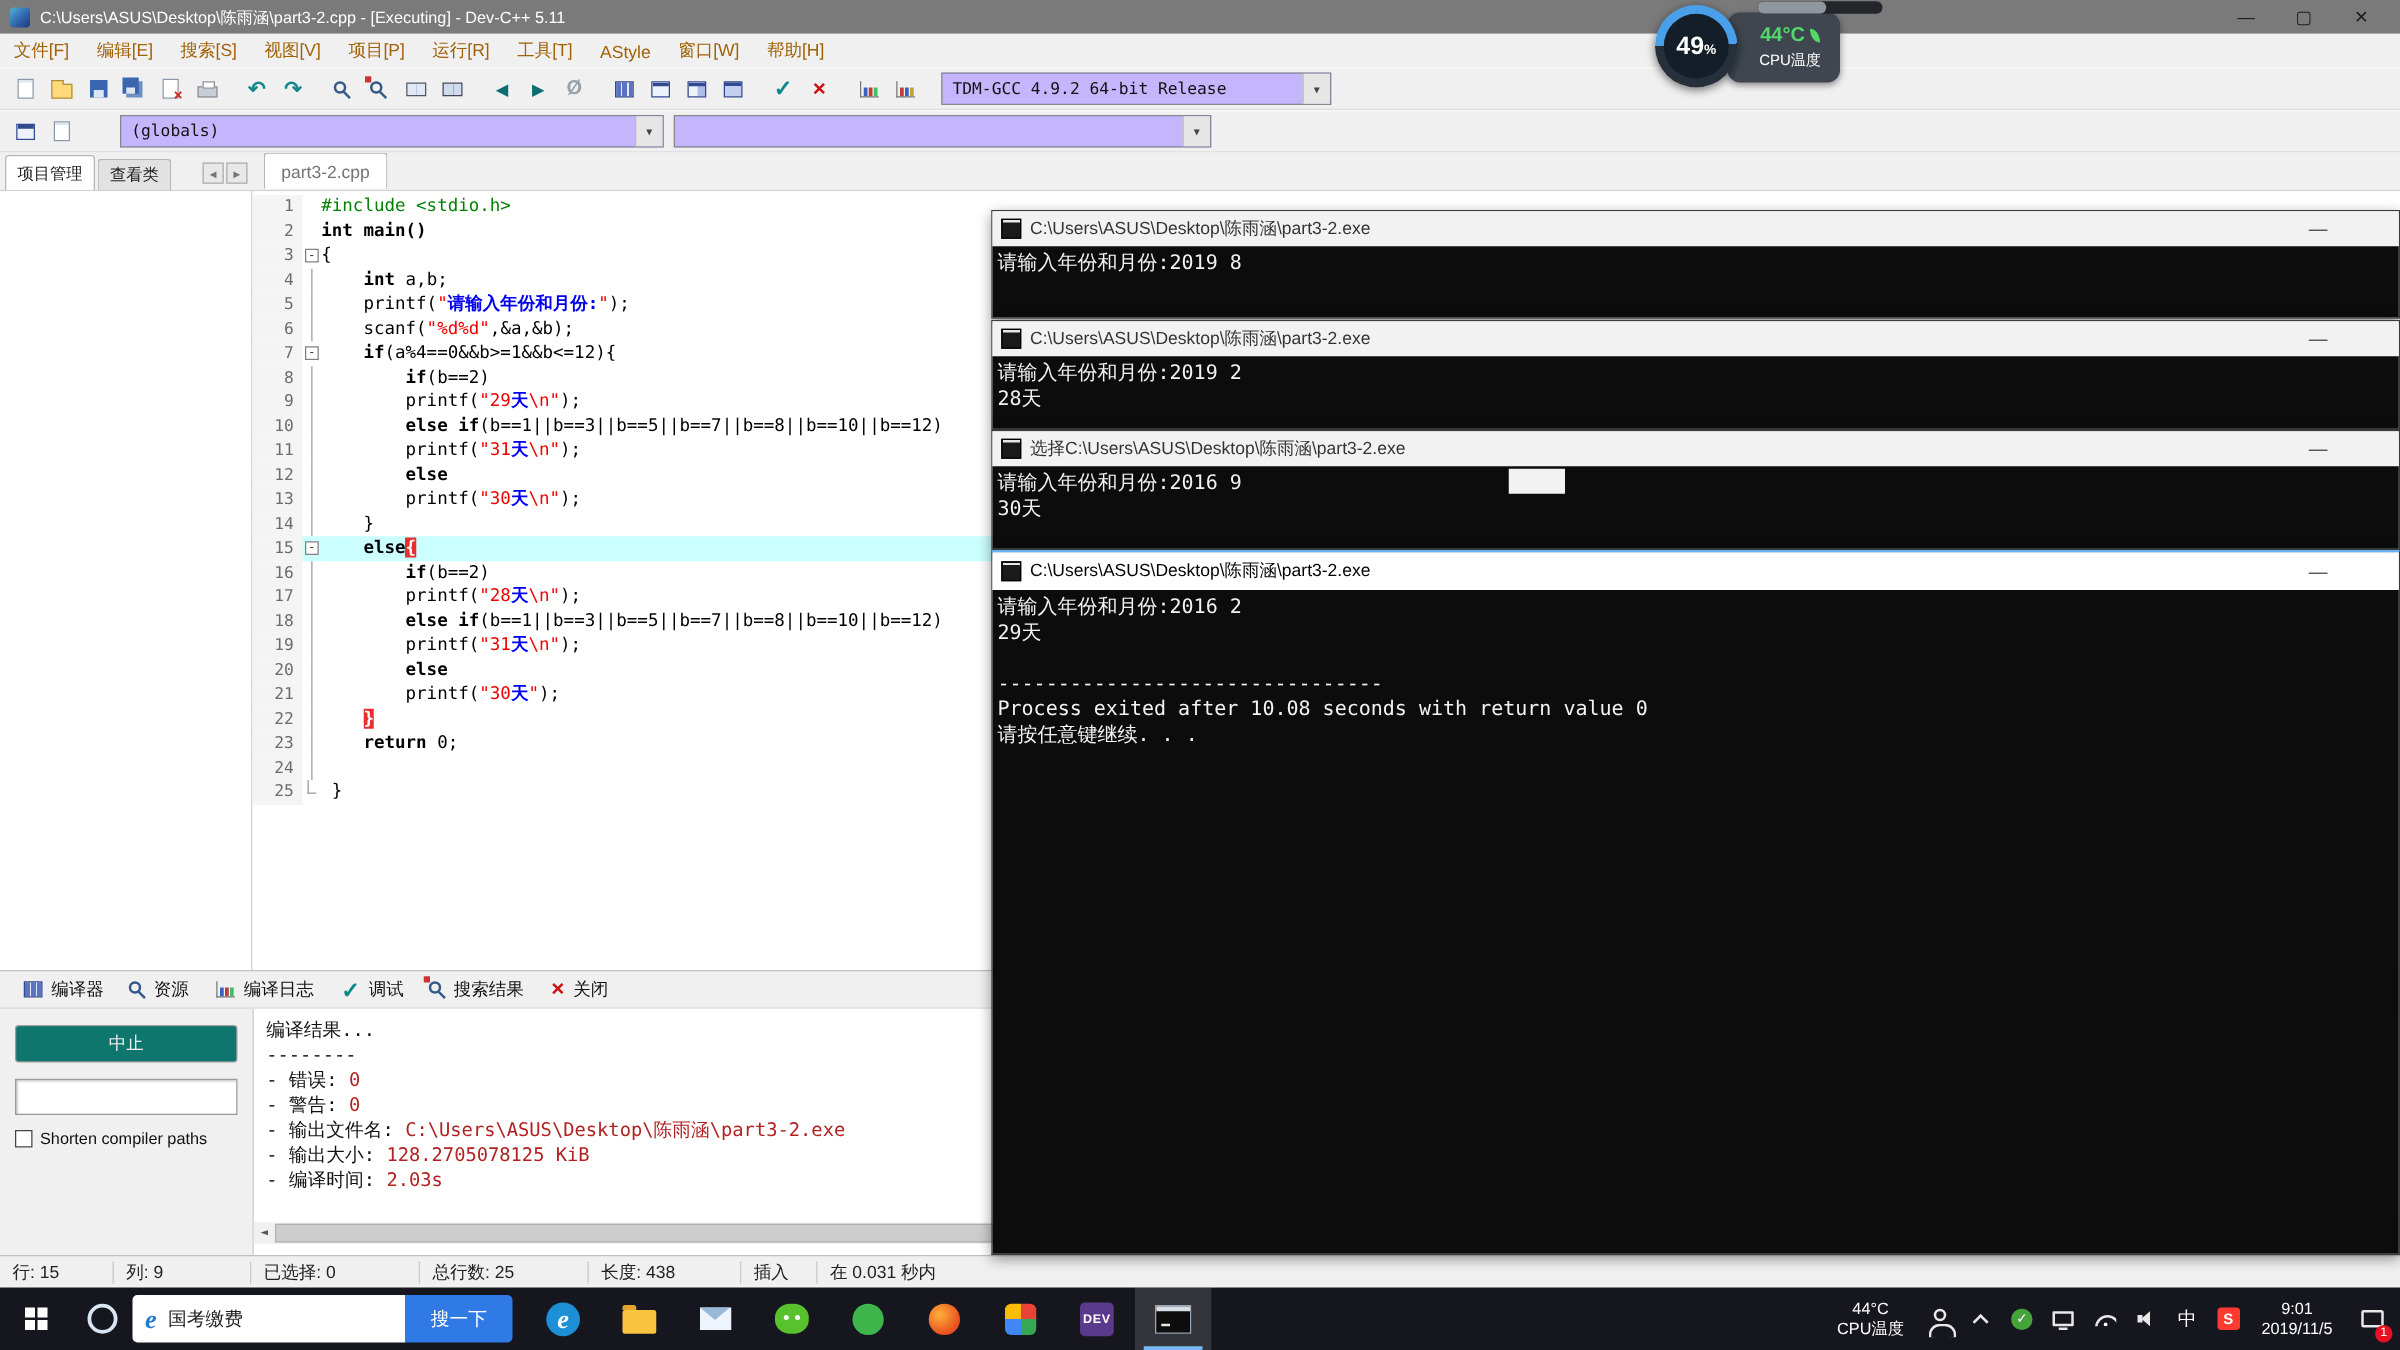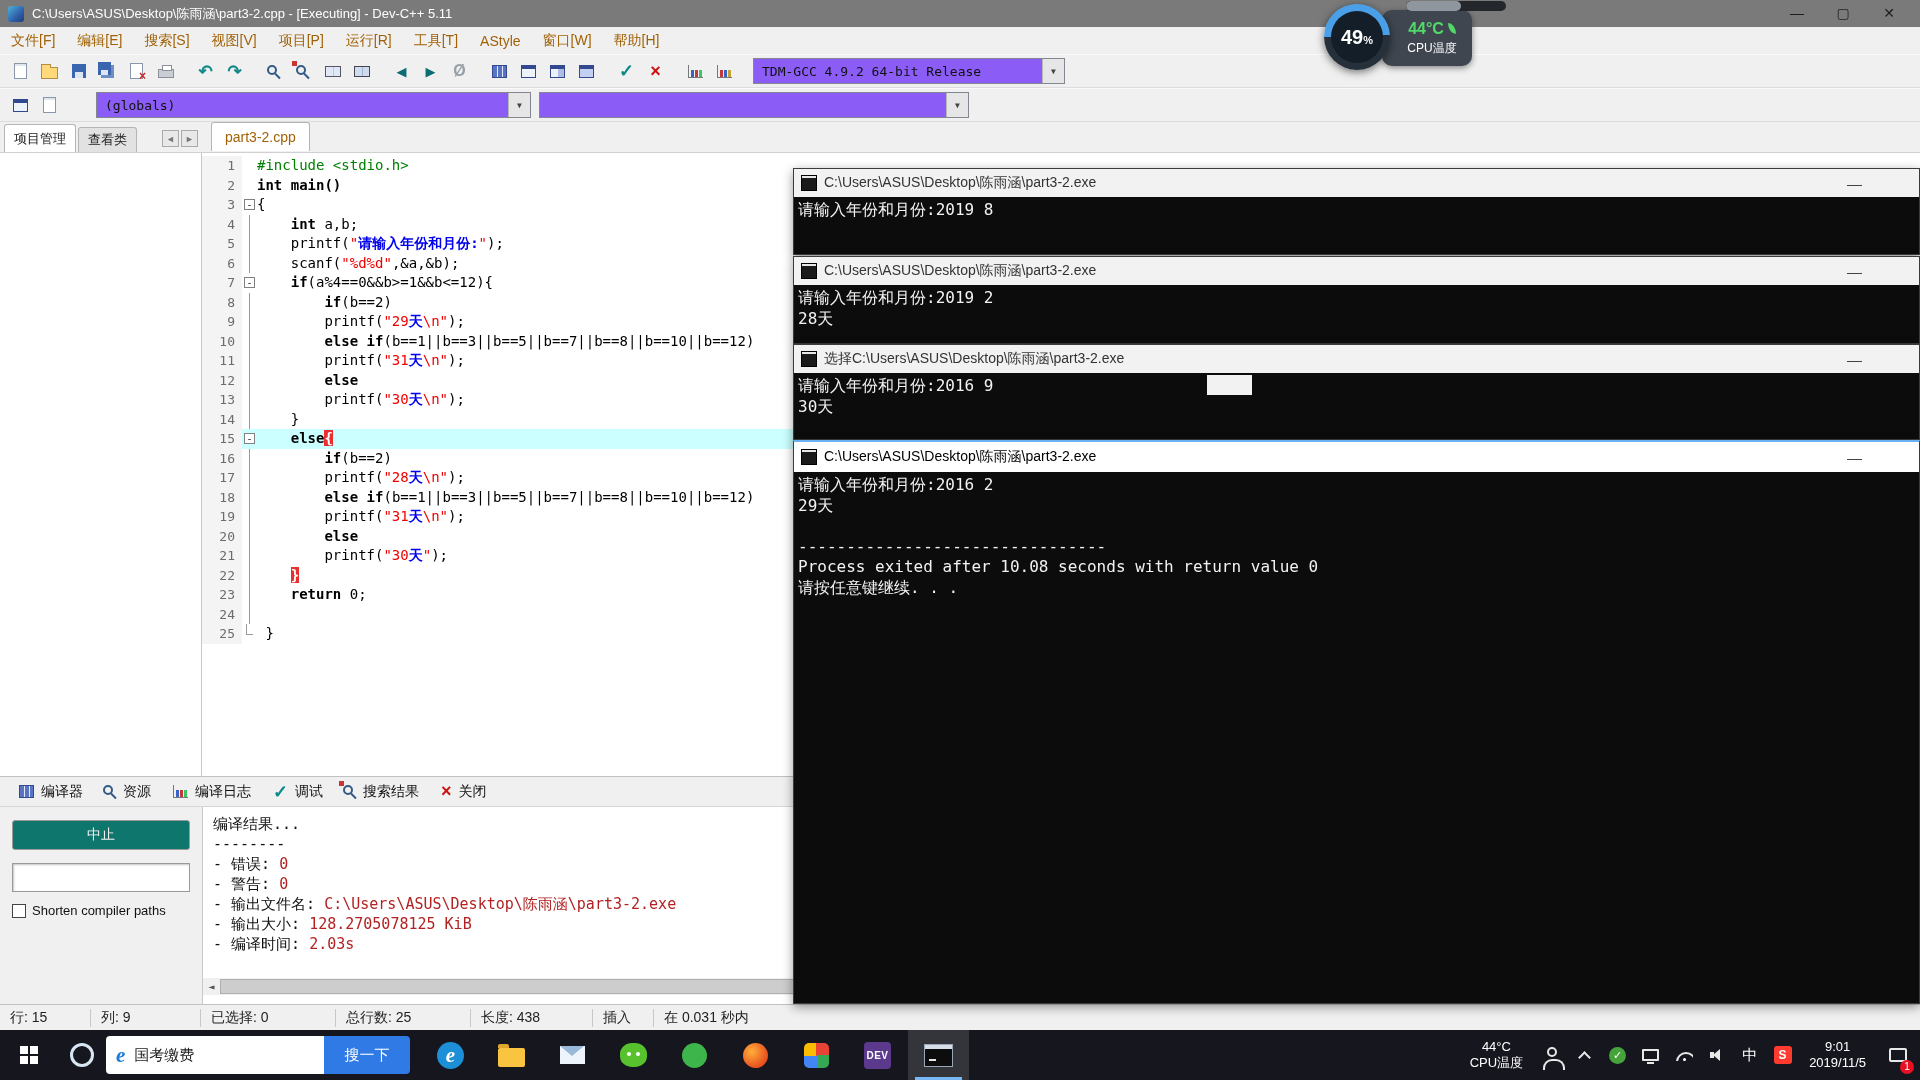--- a/index.html
+++ b/index.html
@@ -46,34 +46,34 @@
   .shp-nosign::before{content:"Ø";font-size:16px;font-weight:bold;color:#98a0a8}
   .shp-grid{width:15px;height:13px;border:1px solid #32488f;background:linear-gradient(90deg,#5a74c4 0 4px,#e3e9f8 4px 5px,#5a74c4 5px 9px,#e3e9f8 9px 10px,#5a74c4 10px)}
   .shp-winico{width:15px;height:13px;border:1px solid #32488f;background:#eef2fb;box-shadow:inset 0 3px 0 #32488f}
   .shp-grid2{width:15px;height:13px;border:1px solid #32488f;background:#eef2fb;box-shadow:inset 0 3px 0 #32488f,inset -6px 0 0 #aebde6}
   .shp-grid3{width:15px;height:13px;border:1px solid #32488f;background:linear-gradient(#32488f 0 3px,#c3cff0 3px)}
   .shp-check::before{content:"✓";font-size:18px;font-weight:bold;color:#0c8a8a}
   .shp-xred::before{content:"×";font-size:18px;font-weight:bold;color:#cc1111}
   .shp-bars,.shp-bars2{width:15px;height:13px;border-left:1px solid #777;border-bottom:1px solid #777;position:relative}
   .shp-bars::before{content:"";position:absolute;left:2px;bottom:0;width:3px;height:7px;background:#3a62c4;box-shadow:4px 0 0 #c43a3a,8px 0 0 #3ac46a}
   .shp-bars2::before{content:"";position:absolute;left:2px;bottom:0;width:3px;height:7px;background:#c43a3a;box-shadow:4px 0 0 #3a62c4,8px 0 0 #c4a23a}
-  .dropdown{display:flex;align-items:center;height:26px;background:#8b5cf6;border:1px solid #828790;font:13px "DejaVu Sans Mono",monospace;padding-left:8px;color:#111}
+  .dropdown{display:flex;align-items:center;height:26px;background:#c4b5fd;border:1px solid #828790;font:13px "DejaVu Sans Mono",monospace;padding-left:8px;color:#111}
   .dd-btn{margin-left:auto;width:22px;height:100%;background:#e6e6e6;border-left:1px solid #b8b8b8;display:flex;align-items:center;justify-content:center;font-size:8px;color:#444}
   .compiler-dd{margin-left:14px;width:312px}
   .globals-dd{margin-left:32px;width:435px}
   .members-dd{margin-left:8px;width:430px}
 
   
   .tabrow{height:31px;background:#f0f0f0;display:flex;align-items:flex-start;border-bottom:1px solid #d0d0d0}
   .side-tabs{width:202px;display:flex;align-items:flex-end;padding-left:4px;gap:2px;height:100%}
   .side-tab{height:25px;padding:0 9px;font-size:13px;background:#e2e2e2;border:1px solid #b5b5b5;border-bottom:none;border-radius:3px 3px 0 0;display:flex;align-items:center;color:#222}
   .side-tab.active{background:#fff;height:28px}
   .tab-arrows{margin-left:auto;display:flex;gap:2px;margin-bottom:5px;margin-right:4px}
   .tab-arrow{width:17px;height:17px;background:#e8e8e8;border:1px solid #aaa;font-size:9px;color:#777;display:flex;align-items:center;justify-content:center}
-  .file-tab{margin-left:9px;height:28px;padding:14px 13px;background:#fff;border:1px solid #b5b5b5;border-bottom:none;border-radius:3px 3px 0 0;font-size:14px;display:flex;align-items:center;color:#a16207}
+  .file-tab{margin-left:9px;height:28px;padding:14px 13px;background:#fff;border:1px solid #b5b5b5;border-bottom:none;border-radius:3px 3px 0 0;font-size:14px;display:flex;align-items:center;color:#737373}
 
   
   .mainrow{display:flex;height:623px}
   .sidebar{width:202px;background:#fff;border-right:1px solid #c8c8c8}
   .editor{flex:1;background:#fff;position:relative;font:14px "DejaVu Sans Mono",monospace;overflow:hidden;padding-top:3px}
   .crow{display:flex;height:19.5px;line-height:19.5px}
   .lnum{width:40px;text-align:right;padding-right:7px;color:#6c6c6c;background:#f4f4f4;font-size:13px;flex:none}
   .lfold{width:15px;flex:none;display:flex;align-items:center;justify-content:center;position:relative}
   .lcode{flex:1;white-space:pre;color:#000}
   .crow.hl .lcode,.crow.hl .lfold{background:#ccffff}

